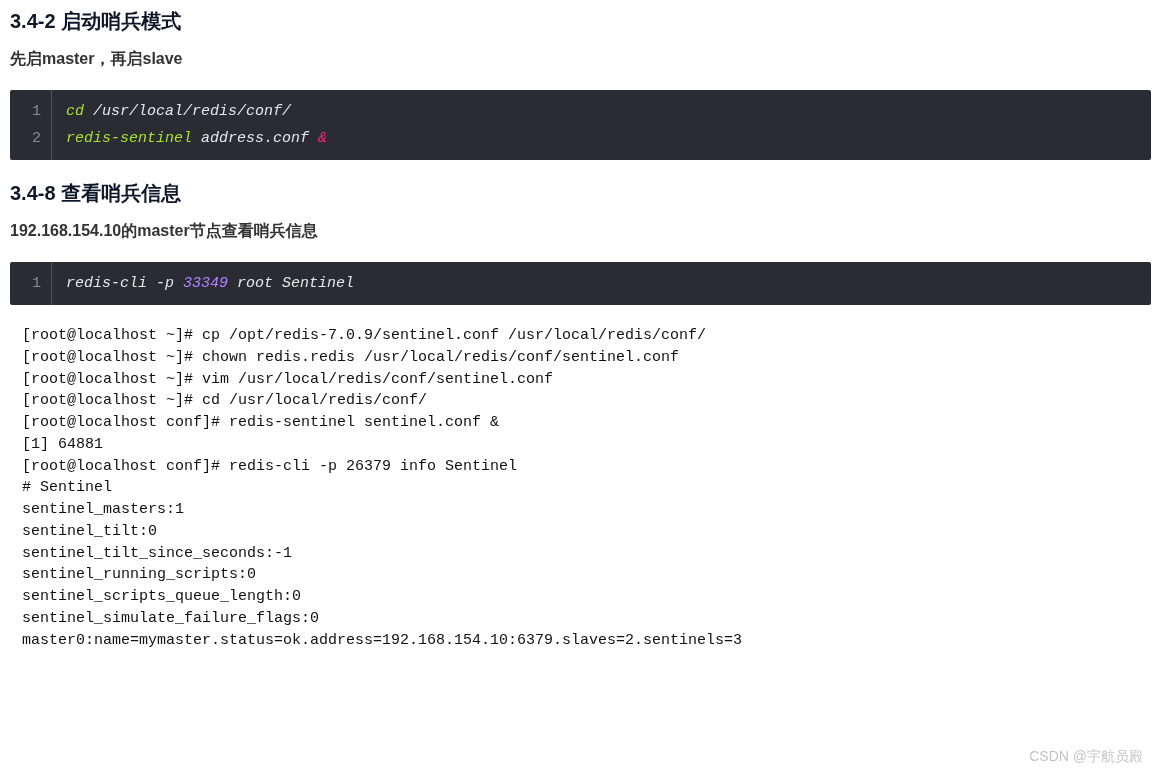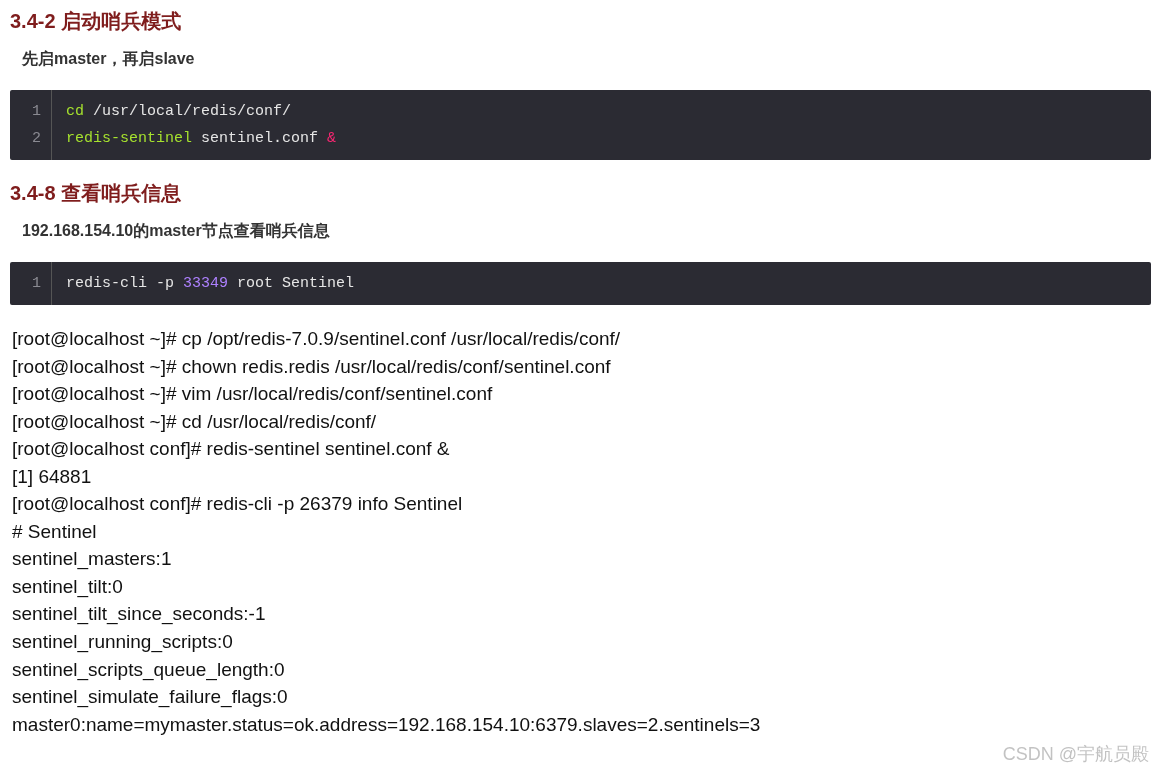--- a/index.html
+++ b/index.html
@@ -6,28 +6,28 @@
     margin: 0;
     padding: 0 10px;
     font-family: -apple-system, BlinkMacSystemFont, "Segoe UI", "PingFang SC", "Microsoft YaHei", sans-serif;
     background: #fff;
     color: #222;
     width: 1141px;
   }
   h3 {
     font-size: 20px;
     font-weight: 700;
-    color: #7f1d1d;
+    color: #0f172a;
     margin: 8px 0 14px 0;
   }
   .para {
     font-size: 16px;
     font-weight: 600;
     color: #333;
-    margin: 10px 0 20px 12px;
+    margin: 10px 0 20px 0;
   }
   .codeblock {
     background: #2b2b33;
     color: #ddd;
     font-family: Consolas, "Courier New", monospace;
     font-size: 15px;
     border-radius: 2px;
     margin: 8px 0 20px 0;
     display: flex;
     line-height: 1.8;
@@ -36,57 +36,57 @@
     padding: 8px 10px 8px 22px;
     text-align: right;
     color: #8a8a92;
     user-select: none;
     border-right: 1px solid #555;
   }
   .codelines {
     padding: 8px 14px;
     flex: 1;
   }
-  .cl { white-space: pre; }
+  .cl { white-space: pre; font-style: italic; }
   .tok-cmd  { color: #a6e22e; }
   .tok-arg  { color: #e6e6e6; }
   .tok-num  { color: #ae81ff; }
   .tok-op   { color: #f92672; }
   .terminal {
-    font-family: Liberation Sans, sans-serif;
-    font-size: 19px;
+    font-family: Liberation Mono, monospace;
+    font-size: 15px;
     line-height: 1.45;
     color: #111;
     white-space: pre;
-    margin: 12px 0 0 2px;
+    margin: 12px 0 0 12px;
   }
   .watermark {
     position: fixed;
-    right: 12px;
+    right: 18px;
     bottom: 8px;
-    font-size: 18px;
+    font-size: 14px;
     color: rgba(120,120,120,0.45);
     font-family: sans-serif;
     pointer-events: none;
   }
 </style>
 </head>
 <body>
 
 <h3>3.4-2 启动哨兵模式</h3>
 <div class="para">先启master，再启slave</div>
 
 <div class="codeblock">
   <div class="gutter">
     <div>1</div>
     <div>2</div>
   </div>
   <div class="codelines">
     <div class="cl"><span class="tok-cmd">cd</span><span class="tok-arg"> /usr/local/redis/conf/</span></div>
-    <div class="cl"><span class="tok-cmd">redis-sentinel</span><span class="tok-arg"> sentinel.conf </span><span class="tok-op">&amp;</span></div>
+    <div class="cl"><span class="tok-cmd">redis-sentinel</span><span class="tok-arg"> address.conf </span><span class="tok-op">&amp;</span></div>
   </div>
 </div>
 
 <h3>3.4-8 查看哨兵信息</h3>
 <div class="para">192.168.154.10的master节点查看哨兵信息</div>
 
 <div class="codeblock">
   <div class="gutter">
     <div>1</div>
   </div>

